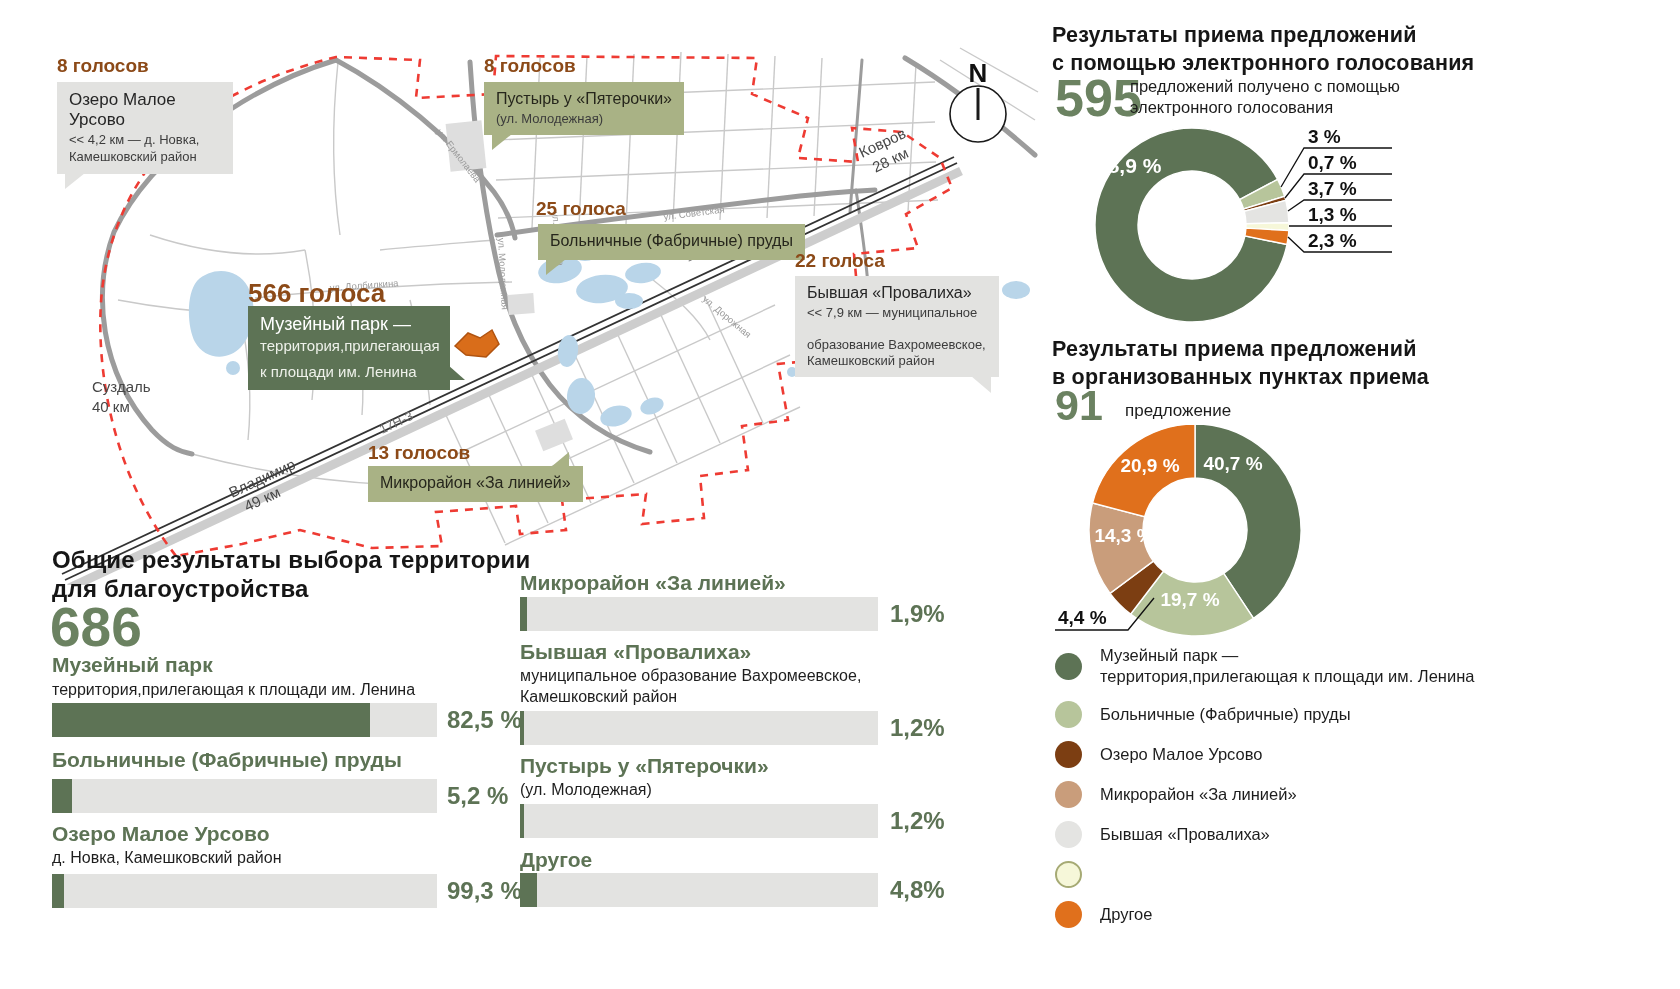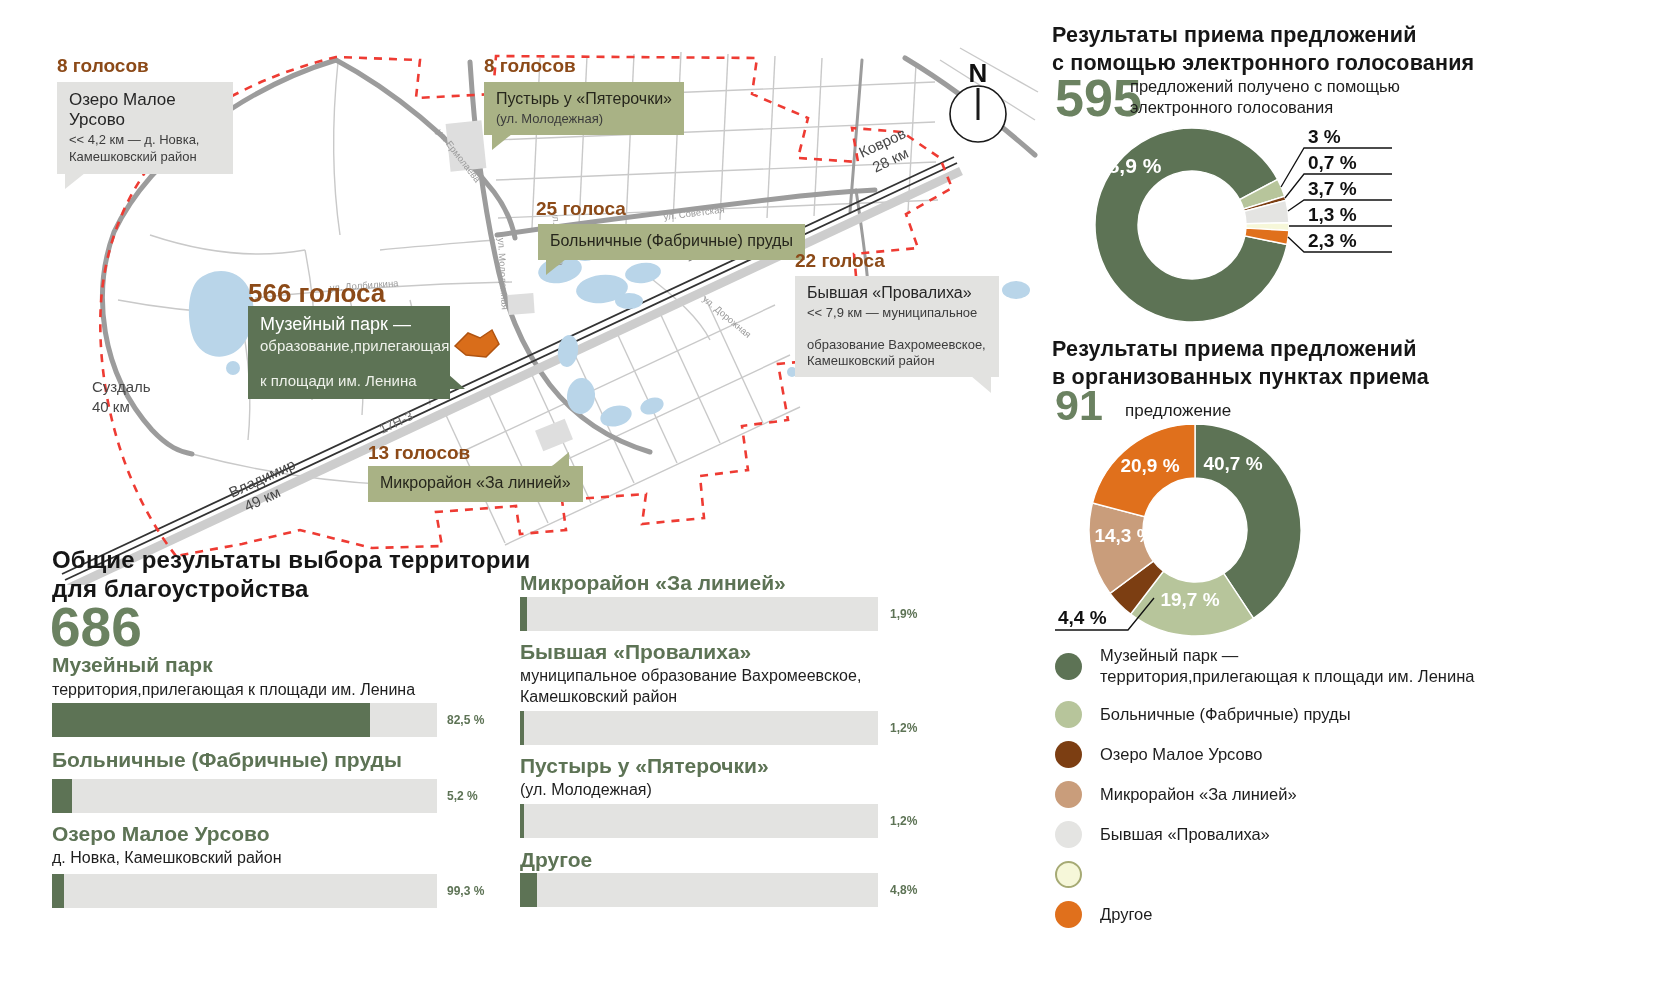--- a/index.html
+++ b/index.html
@@ -26,21 +26,21 @@
   .tail-ur::after { right:14px; top:-14px; border-bottom:15px solid var(--bg); border-left:18px solid transparent; }
 
   
   .sec-title { font-size:24px; font-weight:bold; line-height:1.22; color:#161616; letter-spacing:.2px; }
   .big-num { font-size:55px; font-weight:800; color:#6b8261; line-height:1; }
   .stat-cap { font-size:17px; line-height:1.28; color:#1c1c1c; }
   .bar-h { font-size:21px; font-weight:bold; color:#5d7355; white-space:nowrap; }
   .bar-sub { font-size:16px; color:#1e1e1e; white-space:nowrap; }
   .bar-track { position:absolute; height:34px; background:#e3e3e1; }
   .bar-fill { height:100%; background:#5d7355; }
-  .bar-pct { position:absolute; height:34px; display:flex; align-items:center; font-size:12px; font-weight:bold; color:#5d7355; white-space:nowrap; }
+  .bar-pct { position:absolute; height:34px; display:flex; align-items:center; font-size:24px; font-weight:bold; color:#5d7355; white-space:nowrap; }
 
   
   .r-title { font-size:21.5px; font-weight:bold; line-height:1.3; color:#161616; letter-spacing:.2px; }
   .legend-row { display:flex; align-items:center; margin-bottom:13px; }
   .legend-dot { width:27px; height:27px; border-radius:50%; flex:0 0 27px; margin-right:18px; }
   .legend-dot.outlined { border:2px solid #a6aa74; }
   .legend-label { font-size:16.5px; line-height:1.3; color:#1d1d1d; }
   svg text { font-family:"Liberation Sans", sans-serif; }
 </style>
 </head>
@@ -186,22 +186,22 @@
   <div class="callout c-gray tail-dr" style="left:795px;top:276px;width:204px">
     <div class="c-title" style="font-size:16px">Бывшая «Провалиха»</div>
     <div class="c-sub">&lt;&lt; 7,9 км — муниципальное</div>
     <div class="c-sub" style="margin-top:17px">образование Вахромеевское,</div>
     <div class="c-sub" style="margin-top:0">Камешковский район</div>
   </div>
 
   <div class="votes big" style="left:248px;top:278px">566 голоса</div>
   <div class="callout c-green tail-r" style="left:248px;top:306px;width:202px">
     <div class="c-title">Музейный парк —</div>
-    <div class="c-sub">образование,прилегающая</div>
-    <div class="c-sub" style="margin-top:17px">к площади им. Ленина</div>
+    <div class="c-sub">территория,прилегающая</div>
+    <div class="c-sub" style="margin-top:8px">к площади им. Ленина</div>
   </div>
 
   <div class="votes" style="left:368px;top:442px">13 голосов</div>
   <div class="callout c-olive tail-ur" style="left:368px;top:466px;white-space:nowrap">
     <div class="c-title" style="font-size:16px">Микрорайон «За линией»</div>
   </div>
 
   <div class="abs sec-title" style="left:52px;top:545px">
     <div>Общие результаты выбора территории</div>
     <div>для благоустройства</div>

